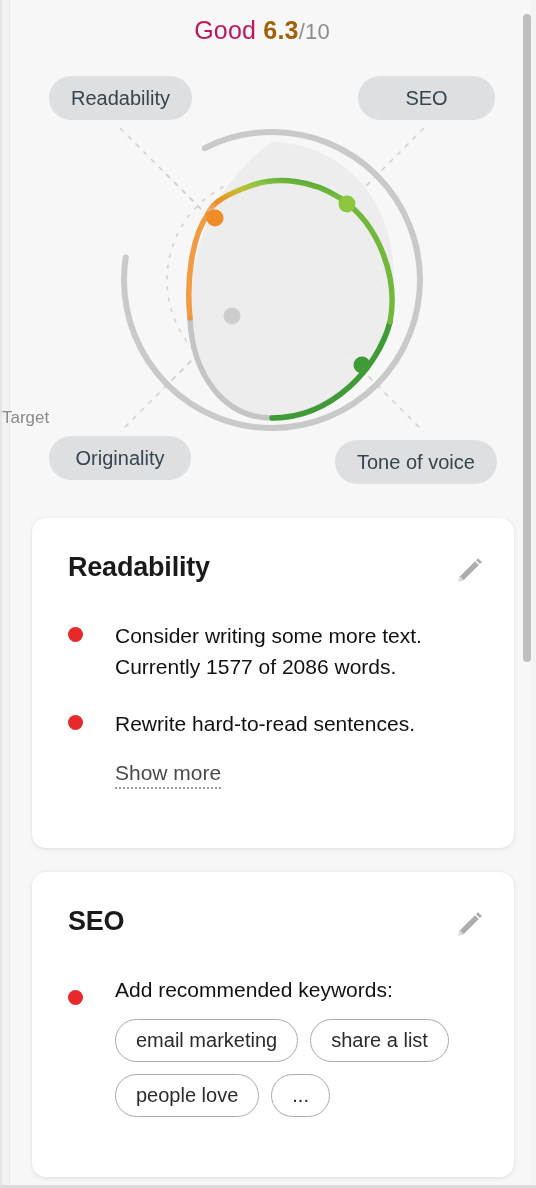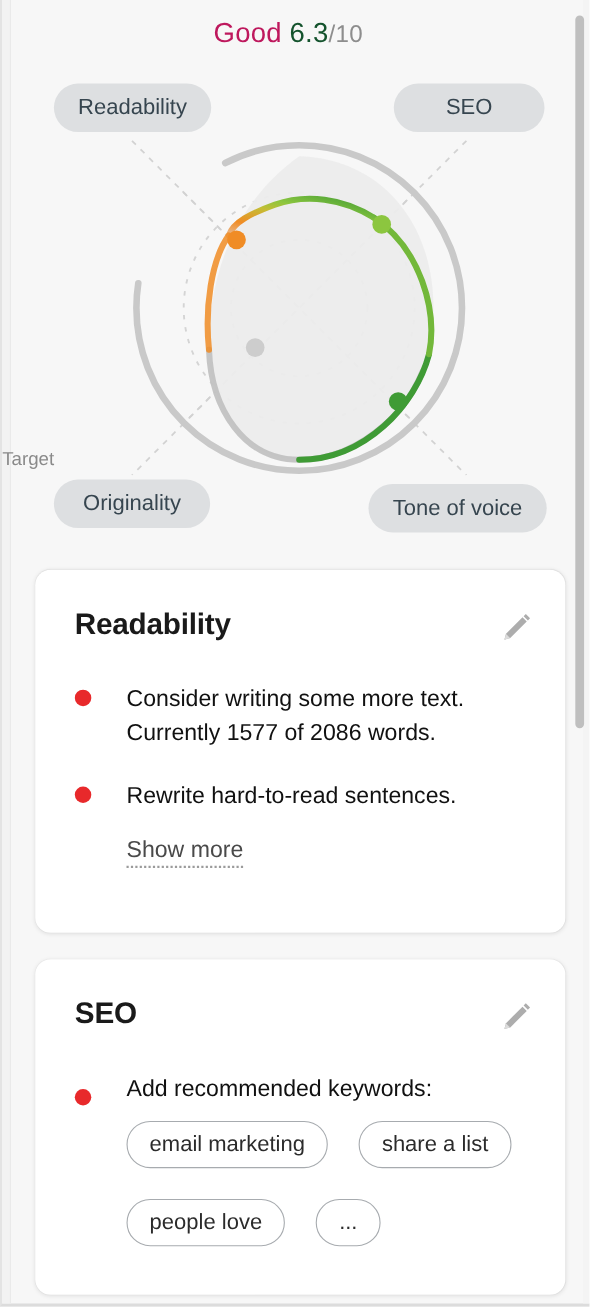--- a/index.html
+++ b/index.html
@@ -37,21 +37,21 @@
     background: #bfbfbf; border-radius: 5px;
   }
 
   
   .score {
     position: absolute; left: 0; top: 16px; width: 520px;
     text-align: center;
     font-size: 25px; letter-spacing: .2px;
   }
   .score .word   { color: #be185d; }
-  .score .value  { color: #14532d; font-weight: normal; text-align: center; }
+  .score .value  { color: #a16207; font-weight: bold; text-align: center; }
   .score .outof  { color: #8d8d8d; font-size: 22px; }
 
   
   .radar-wrap {
     position: absolute; left: 0; top: 60px; width: 520px; height: 430px;
   }
   .radar-svg { position: absolute; left: 20px; top: 62px; }
 
   .pill {
     position: absolute;
@@ -107,21 +107,21 @@
   .issue-text {
     font-size: 21px; color: #111111; line-height: 31px;
   }
   .show-more {
     margin-left: 47px; margin-top: -4px;
     font-size: 21px; color: #4a4a4a;
     border-bottom: 2px dotted #9b9b9b;
     display: inline-block; cursor: pointer; padding-bottom: 2px;
   }
 
-  .keyword-row { margin-left: 47px; margin-top: 14px; display: flex; flex-wrap: wrap; gap: 28px; width: 400px; }
+  .keyword-row { margin-left: 47px; margin-top: 14px; display: flex; flex-wrap: wrap; gap: 12px; width: 400px; }
   .keyword {
     border: 1px solid #a7abaf; border-radius: 22px;
     padding: 9px 20px; font-size: 20px; color: #2b2b2b;
     background: #fff; cursor: pointer; white-space: nowrap;
   }
 </style>
 </head>
 <body>
 
 <div id="root">

